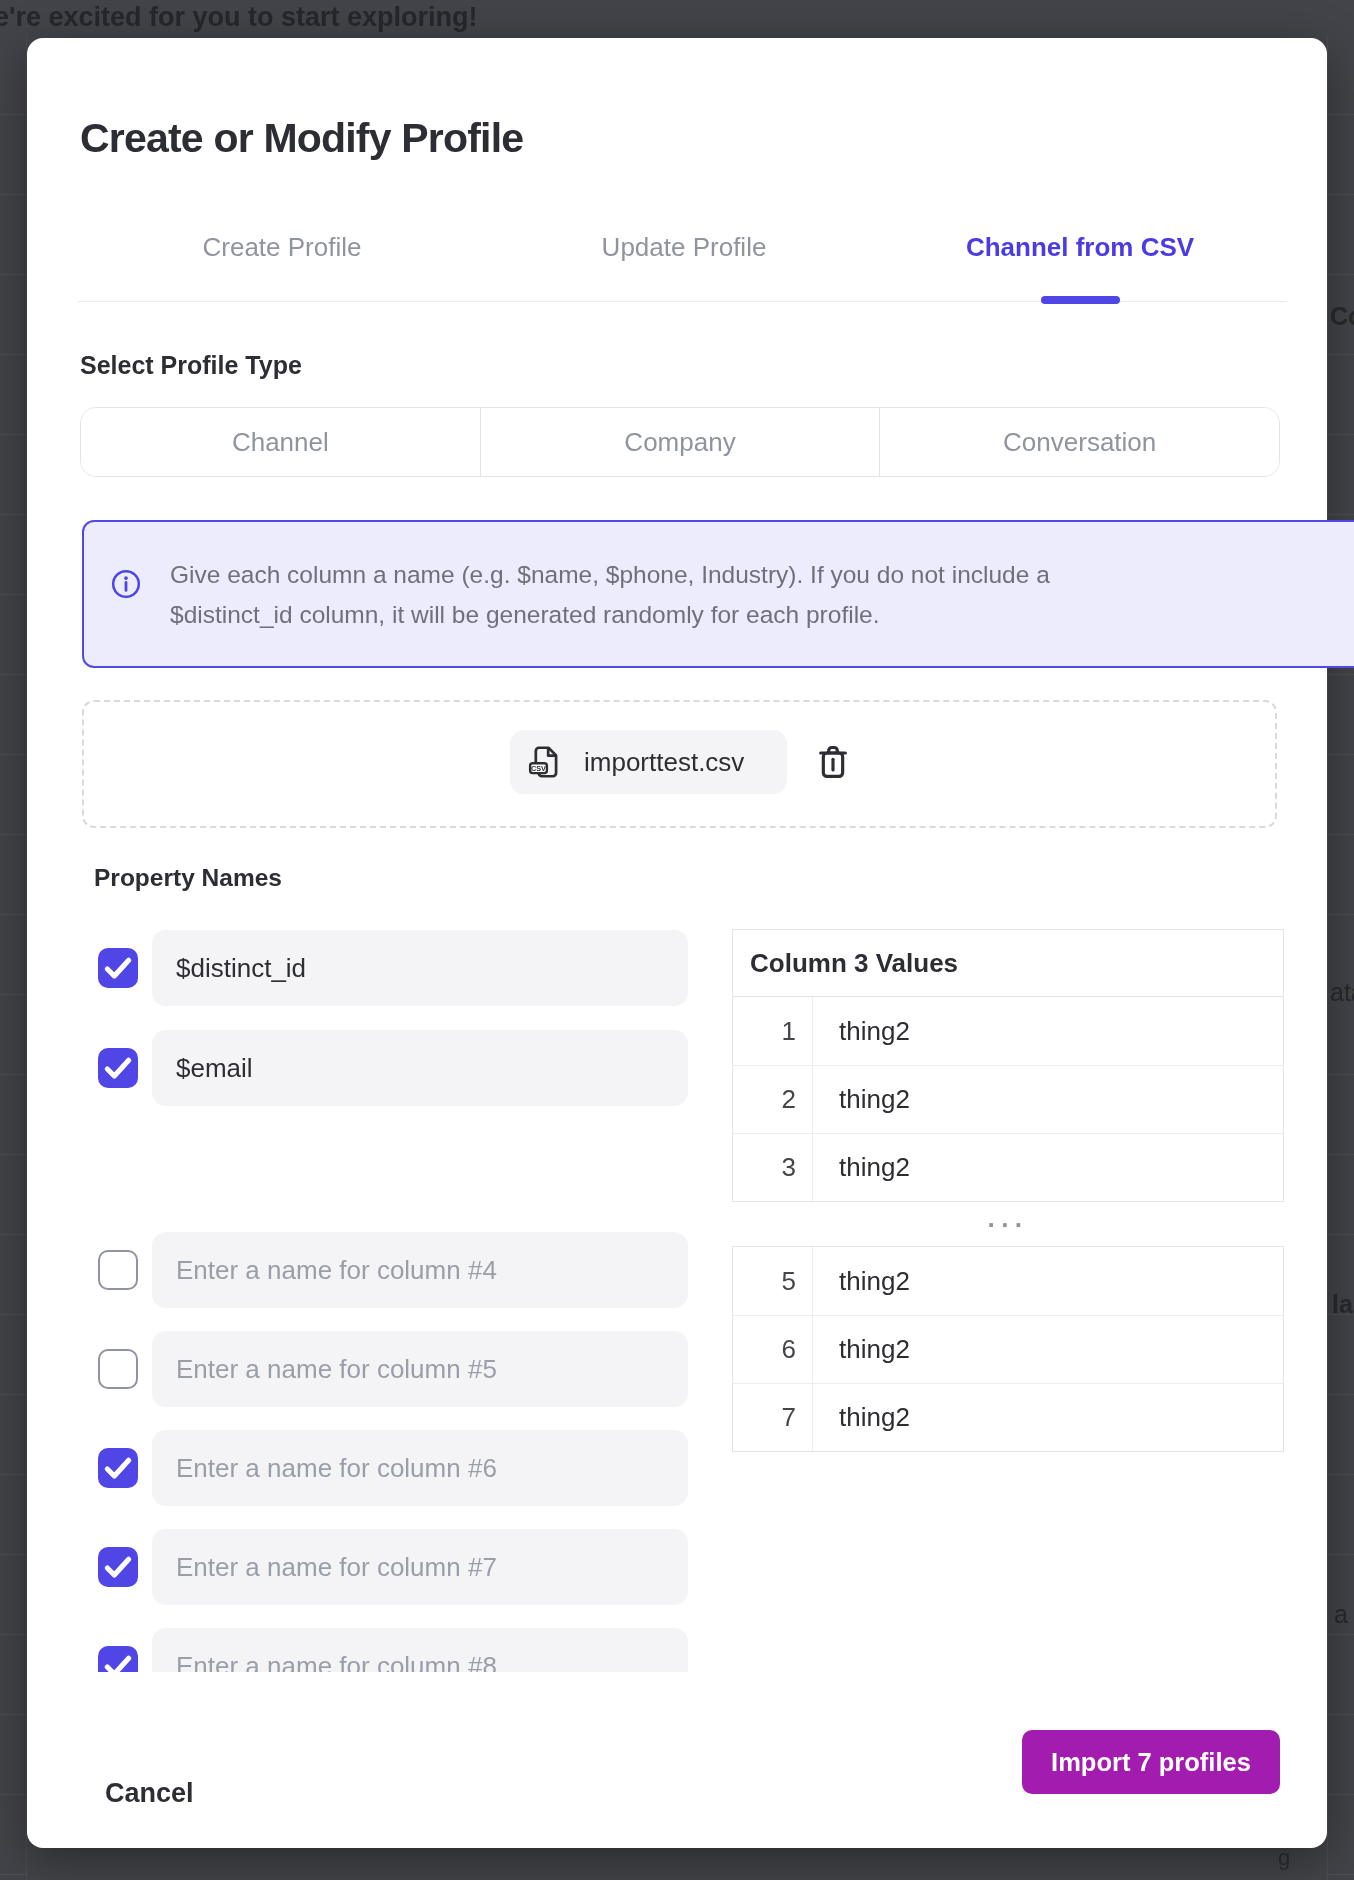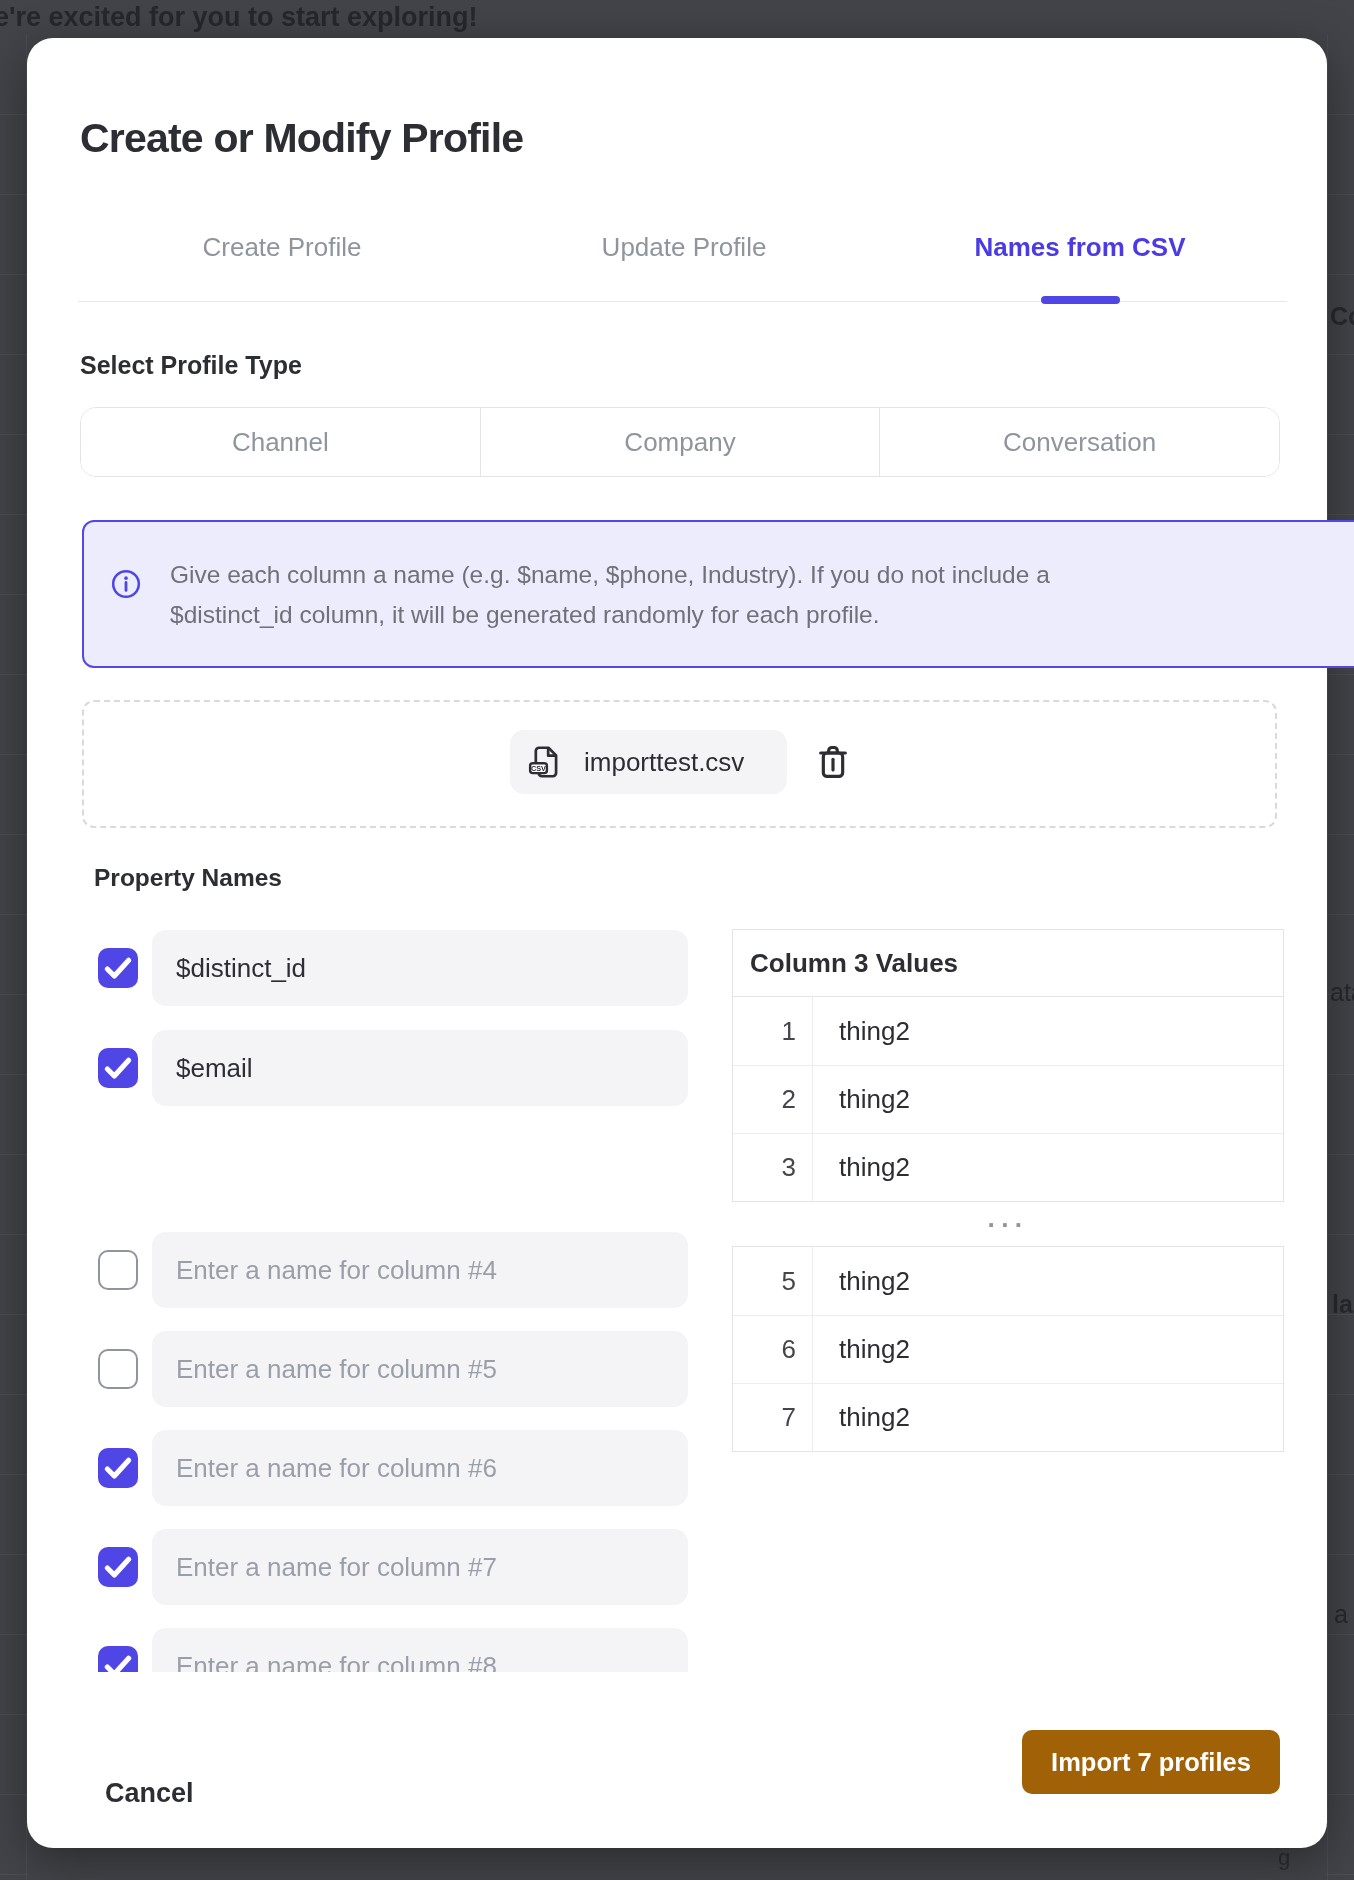--- a/index.html
+++ b/index.html
@@ -14,21 +14,21 @@
   .bg-strip.right{right:0;border-left:1px solid rgba(255,255,255,0.05);}
   .frag{position:absolute;font-weight:700;color:#27292e;font-size:25px;white-space:nowrap;}
   .frag1{left:1330px;top:302px;}
   .frag2{left:1330px;top:978px;font-weight:400;}
   .frag3{left:1332px;top:1290px;font-weight:700;}
   .frag4{left:1334px;top:1600px;font-weight:400;}
   .frag5{left:1278px;top:1845px;font-weight:400;font-size:22px;color:#2b2d32;}
 
   
   .modal{position:absolute;left:27px;top:38px;width:1300px;height:1810px;background:#fff;
-    border-radius:26px;box-shadow:0 12px 48px rgba(0,0,0,0.38);}
+    border-radius:16px;box-shadow:0 12px 48px rgba(0,0,0,0.38);}
   .title{position:absolute;left:53px;top:50px;font-size:41px;font-weight:800;letter-spacing:-0.8px;color:#2c2e33;}
 
   
   .tab{position:absolute;top:192px;height:34px;font-size:26px;font-weight:500;color:#8f949d;
     display:flex;align-items:center;justify-content:center;cursor:pointer;}
   .tab-create{left:130px;width:250px;}
   .tab-update{left:527px;width:260px;}
   .tab-import{left:918px;width:270px;}
   .tab.active{color:#4a3be4;font-weight:600;}
   .tab-divider{position:absolute;left:51px;top:263px;width:1209px;height:1px;background:#e9e9ec;}
@@ -89,21 +89,21 @@
   .vt-row + .vt-row{border-top:1px solid #ededf0;}
   .vt-idx{width:80px;display:flex;align-items:center;justify-content:flex-end;padding-right:16px;
     font-size:26px;color:#45464c;border-right:1px solid #ededf0;}
   .vt-val{flex:1;display:flex;align-items:center;padding-left:26px;font-size:26px;color:#2c2e33;}
   .vt-ellipsis{position:absolute;left:705px;top:1172px;width:552px;text-align:center;font-size:26px;
     letter-spacing:5px;color:#8f949d;font-weight:700;}
 
   
   .cancel-btn{position:absolute;left:78px;top:1712px;background:none;border:none;padding:0;cursor:pointer;
     font-size:27px;font-weight:600;color:#2c2e33;margin-top:28px;}
-  .import-btn{position:absolute;left:995px;top:1692px;width:258px;height:64px;background:#a16207;border:none;
+  .import-btn{position:absolute;left:995px;top:1692px;width:258px;height:64px;background:#a21caf;border:none;
     border-radius:10px;color:#fff;font-size:25.5px;font-weight:600;cursor:pointer;}
 </style>
 </head>
 <body>
 
 <div class="stage">
 
   <div class="bg-top-text">e're excited for you to start exploring!</div>
   <div class="bg-strip left"></div>
   <div class="bg-strip right"></div>
@@ -112,21 +112,21 @@
   <span class="frag frag3">lal</span>
   <span class="frag frag4">a</span>
   <span class="frag frag5">g</span>
 
   <div class="modal">
 
     <h1 class="title">Create or Modify Profile</h1>
 
     <div class="tab tab-create">Create Profile</div>
     <div class="tab tab-update">Update Profile</div>
-    <div class="tab tab-import active">Names from CSV</div>
+    <div class="tab tab-import active">Channel from CSV</div>
     <div class="tab-divider"></div>
     <div class="tab-underline"></div>
 
     <div class="section-label lbl-profile-type">Select Profile Type</div>
 
     <div class="segctl">
       <div class="seg">Channel</div>
       <div class="seg">Company</div>
       <div class="seg">Conversation</div>
     </div>

